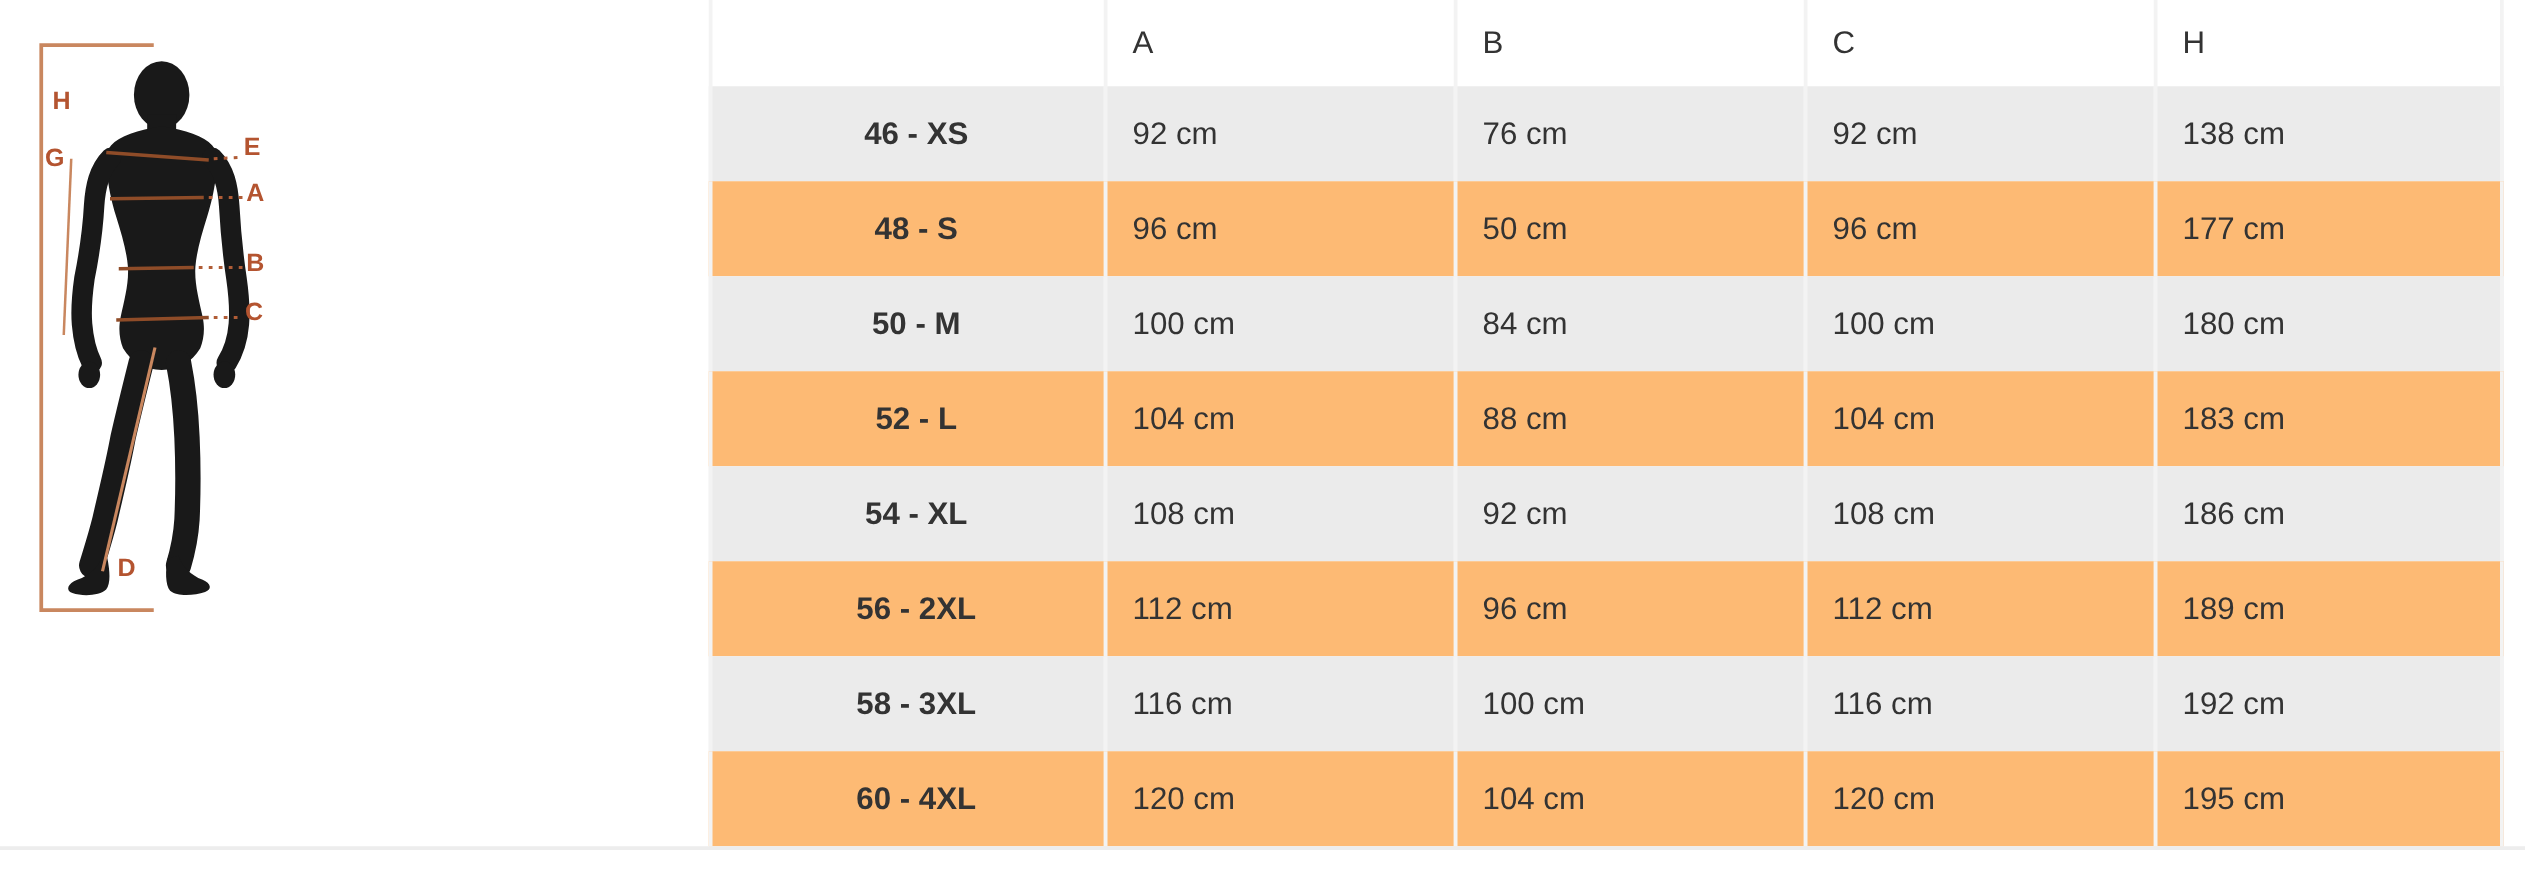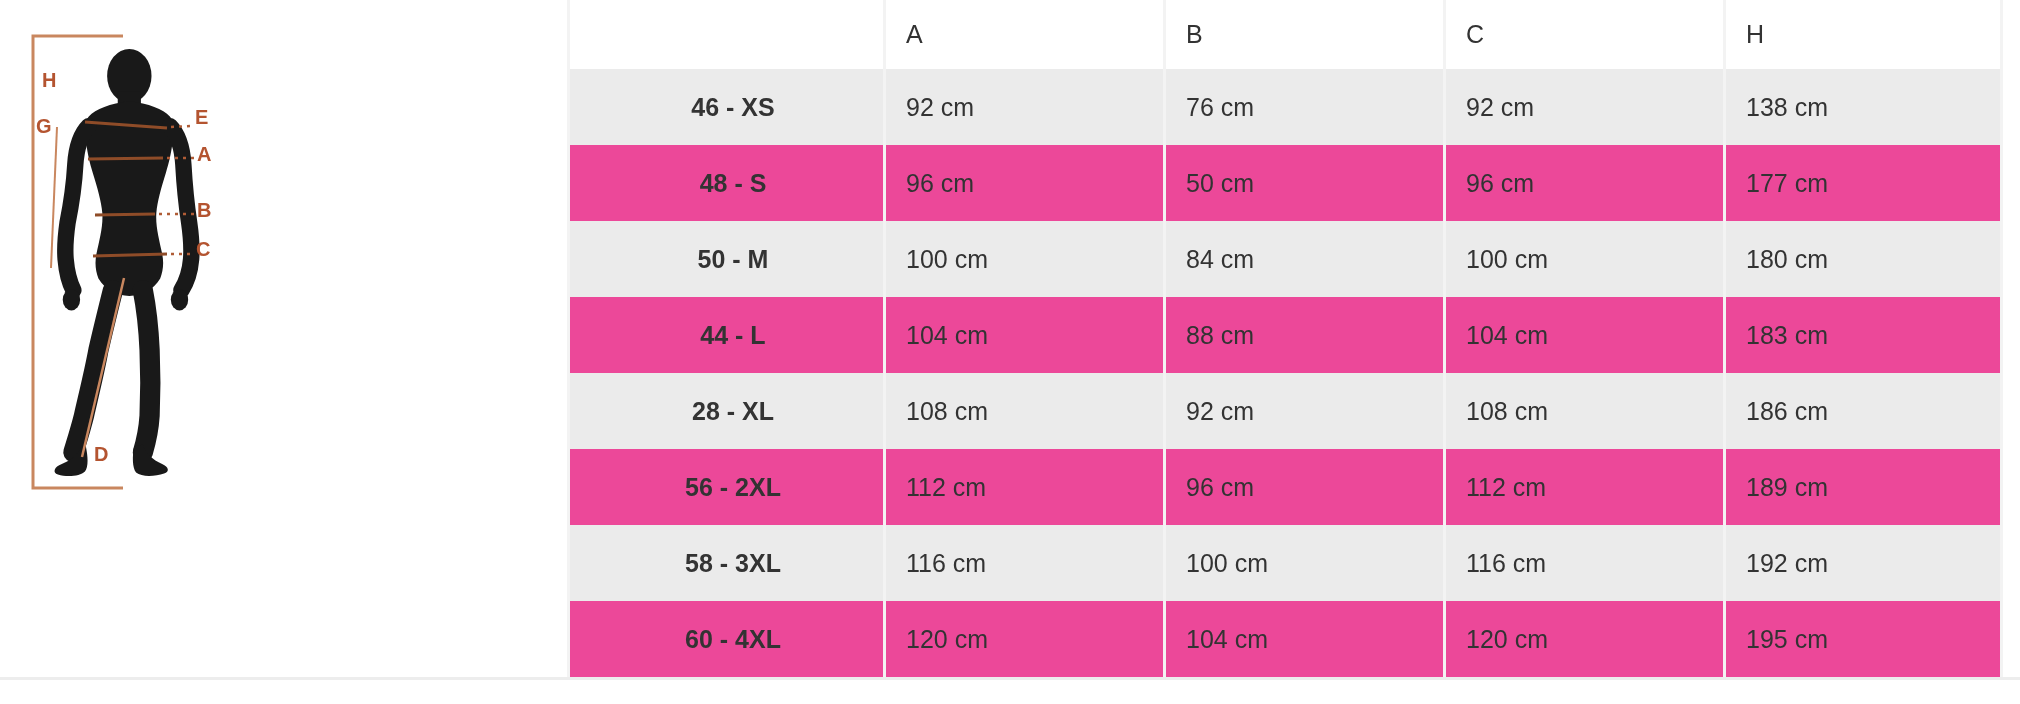--- a/index.html
+++ b/index.html
@@ -50,21 +50,21 @@
     vertical-align: middle;
     padding: 0 0 0 20px;
     font-weight: 400;
     white-space: nowrap;
     overflow: hidden;
   }
   table.size-table th:last-child, table.size-table td:last-child {
     border-right: 3px solid #f3f3f3;
   }
   table.size-table thead tr { height: 69px; background: #ffffff; }
-  table.size-table tbody tr { height: 76px; background: #ec4899; }
+  table.size-table tbody tr { height: 76px; background: #fdba74; }
   table.size-table tbody tr:nth-child(odd) { background: #ebebeb; }
   table.size-table tbody th {
     font-weight: 700;
     padding-left: 13px;
     text-align: center;
   }
 
   .bottom-rule {
     position: absolute;
     left: 0;
@@ -159,28 +159,28 @@
         <td>177 cm</td>
       </tr>
       <tr>
         <th>50 - M</th>
         <td>100 cm</td>
         <td>84 cm</td>
         <td>100 cm</td>
         <td>180 cm</td>
       </tr>
       <tr>
-        <th>44 - L</th>
+        <th>52 - L</th>
         <td>104 cm</td>
         <td>88 cm</td>
         <td>104 cm</td>
         <td>183 cm</td>
       </tr>
       <tr>
-        <th>28 - XL</th>
+        <th>54 - XL</th>
         <td>108 cm</td>
         <td>92 cm</td>
         <td>108 cm</td>
         <td>186 cm</td>
       </tr>
       <tr>
         <th>56 - 2XL</th>
         <td>112 cm</td>
         <td>96 cm</td>
         <td>112 cm</td>

